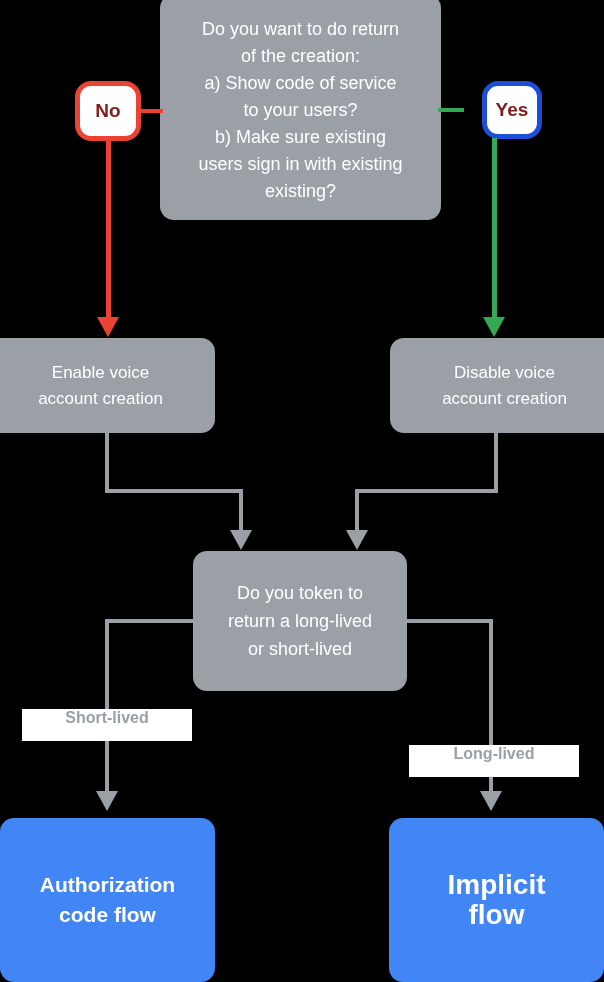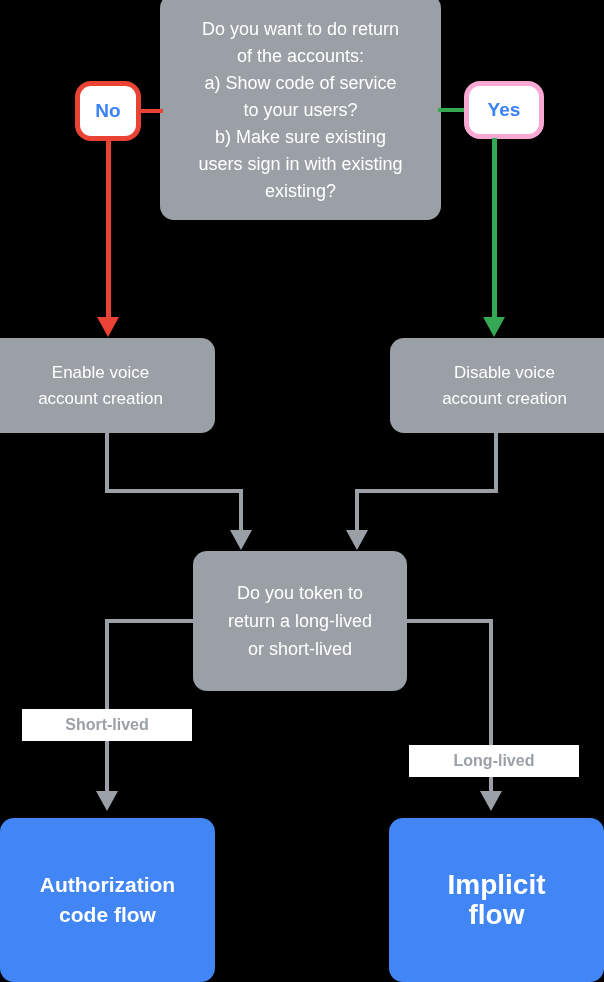--- a/index.html
+++ b/index.html
@@ -52,35 +52,35 @@
   
   .pill {
     position: absolute;
     display: flex;
     align-items: center;
     justify-content: center;
     background: #ffffff;
     border-radius: 16px;
     font-size: 19px;
     font-weight: bold;
-    color: #3b82f6;
+    color: #7f1d1d;
   }
   #pill-no {
     left: 75px;
     top: 81px;
     width: 66px;
     height: 60px;
     border: 5px solid #ea4335;
   }
   #pill-yes {
-    left: 464px;
+    left: 482px;
     top: 81px;
-    width: 80px;
+    width: 60px;
     height: 58px;
-    border: 5px solid #f9a8d4;
+    border: 5px solid #1d4ed8;
   }
 
   
   #box-enable {
     left: -14px;
     top: 338px;
     width: 229px;
     height: 95px;
     font-size: 17px;
     line-height: 26px;
@@ -102,21 +102,20 @@
     height: 140px;
     font-size: 18px;
     line-height: 28px;
     padding: 0 10px;
   }
 
   
   .edge-label {
     position: absolute;
     display: flex;
-    align-items: center;
     justify-content: center;
     background: #ffffff;
     color: #9aa0a6;
     font-size: 16px;
     font-weight: bold;
     height: 32px;
   }
   #label-short { left: 22px;  top: 709px; width: 170px; }
   #label-long  { left: 409px; top: 745px; width: 170px; }
 
@@ -164,21 +163,21 @@
   .lines > span { display: block; }
 </style>
 </head>
 <body>
 
 <div id="canvas">
 
   <div class="node node-gray" id="decision-top">
     <div class="lines">
       <span>Do you want to do return</span>
-      <span>of the accounts:</span>
+      <span>of the creation:</span>
       <span>a) Show code of service</span>
       <span>to your users?</span>
       <span>b) Make sure existing</span>
       <span>users sign in with existing</span>
       <span>existing?</span>
     </div>
   </div>
 
   <div class="conn h-red" style="left:141px; top:109px; width:22px;"></div>
 

